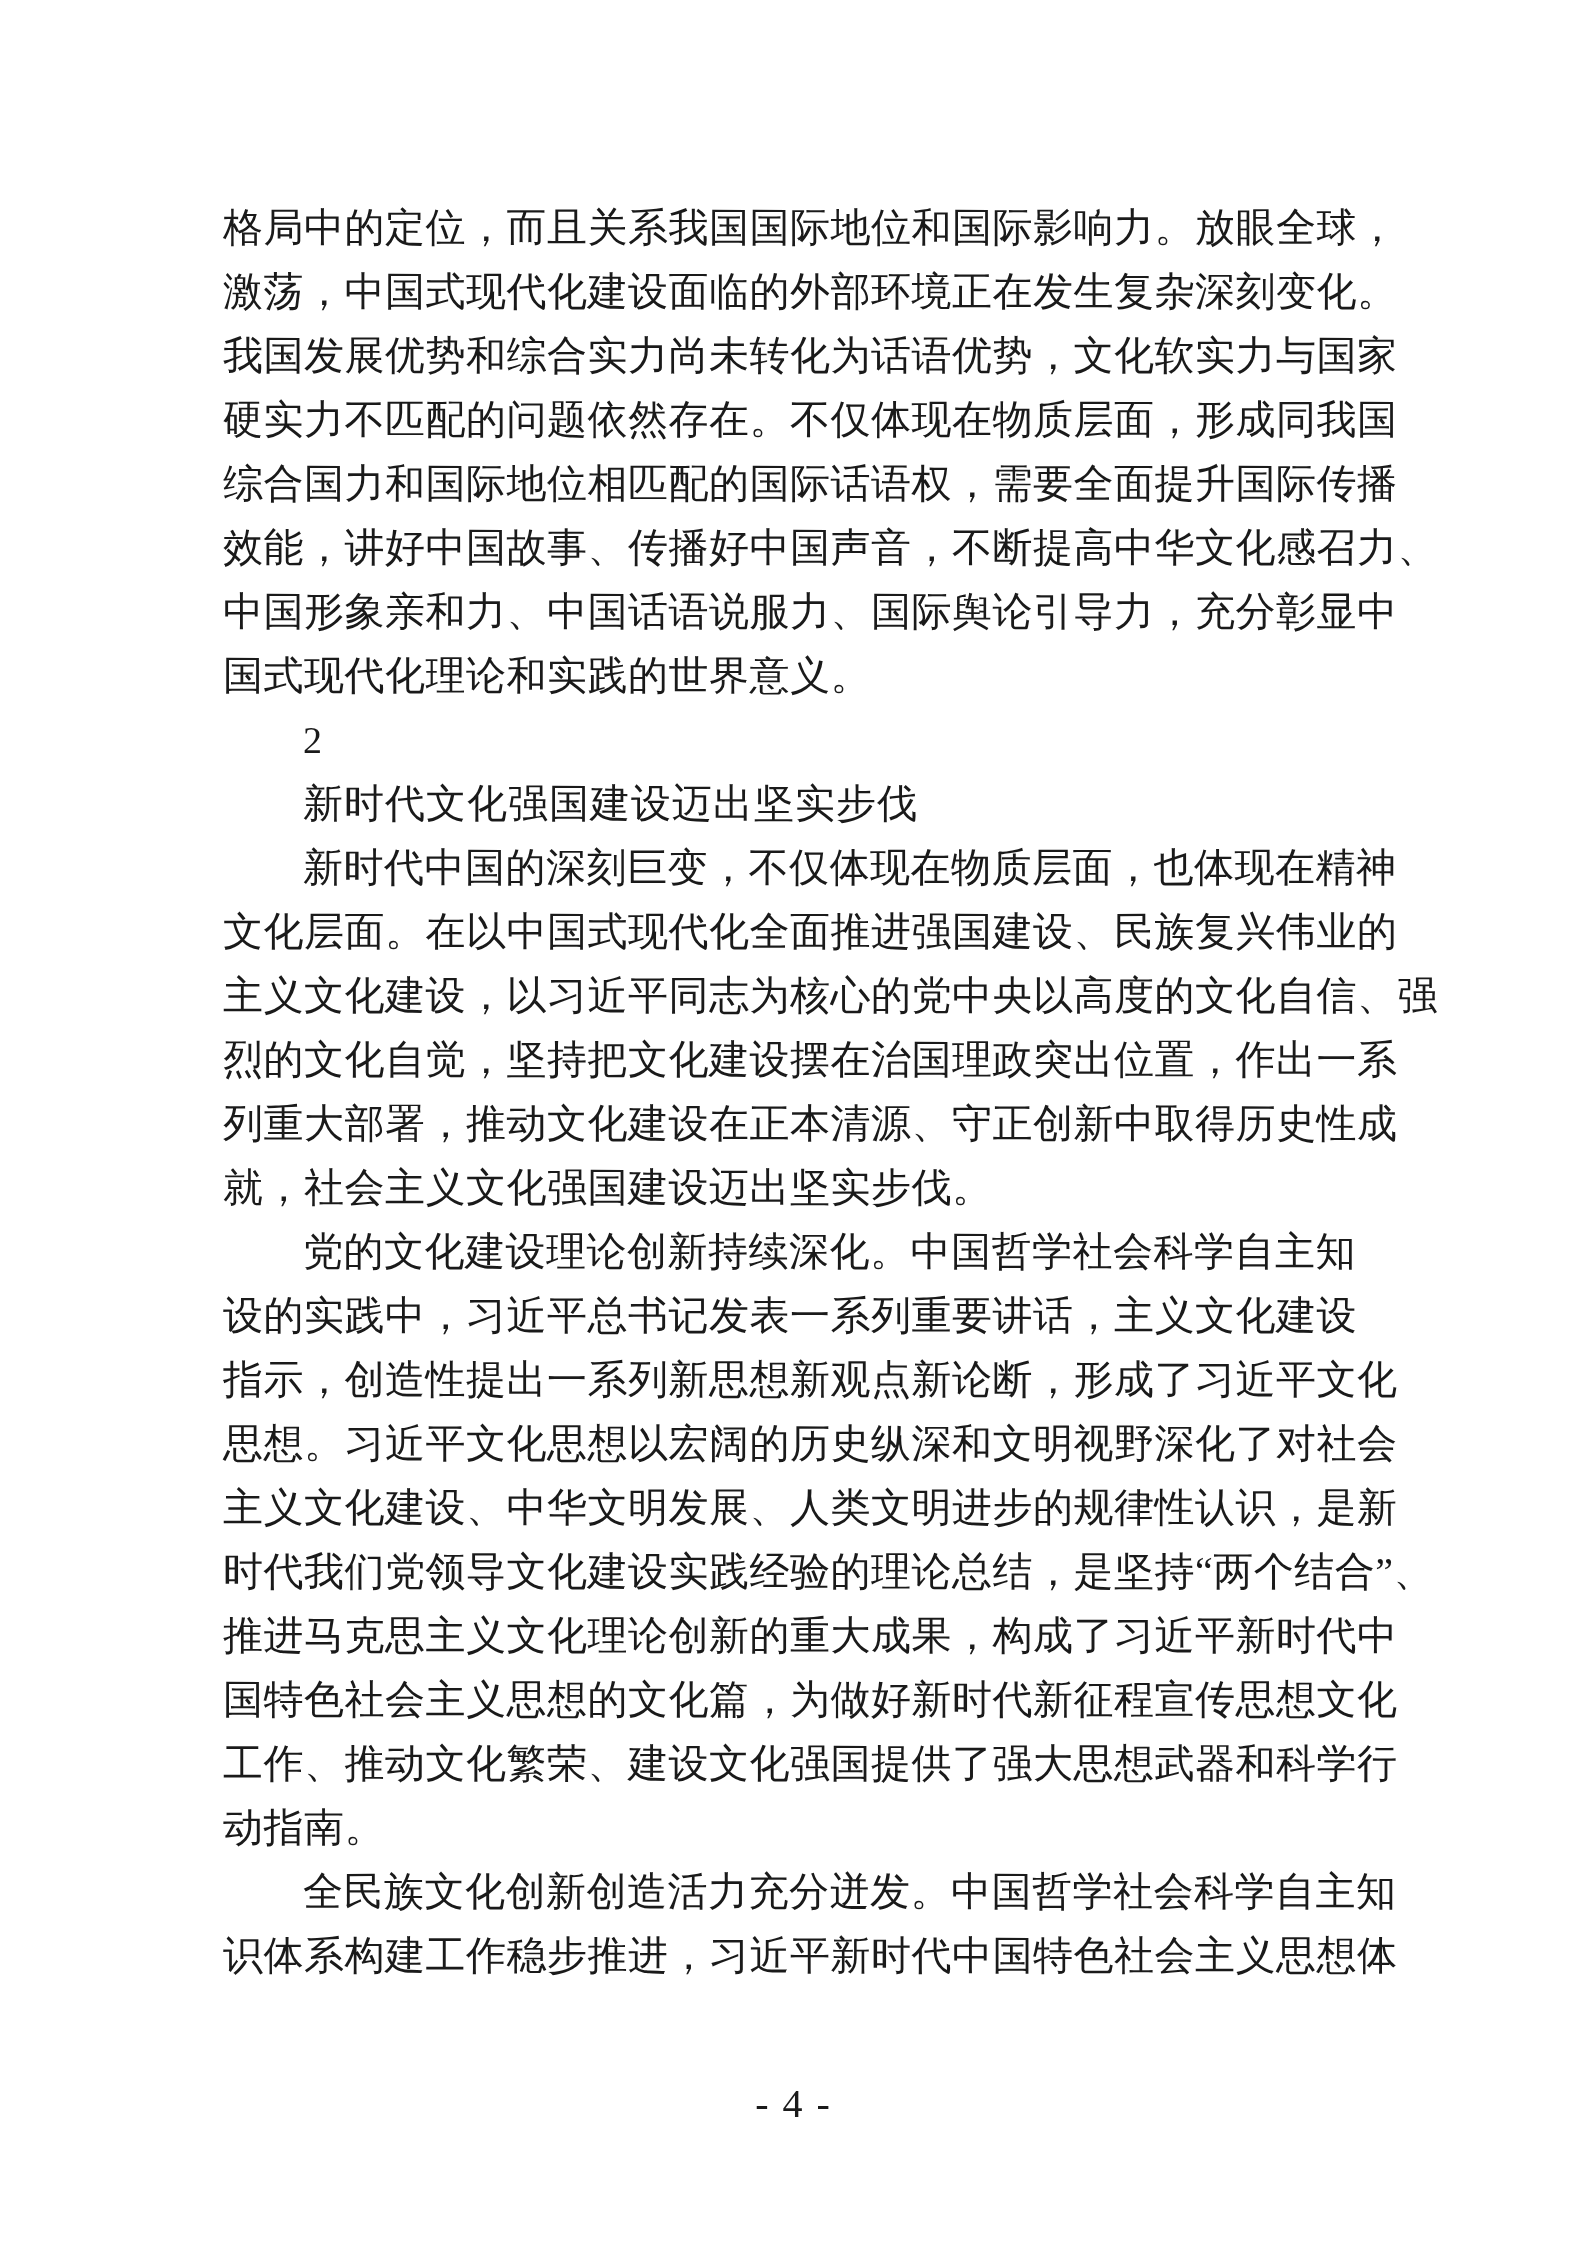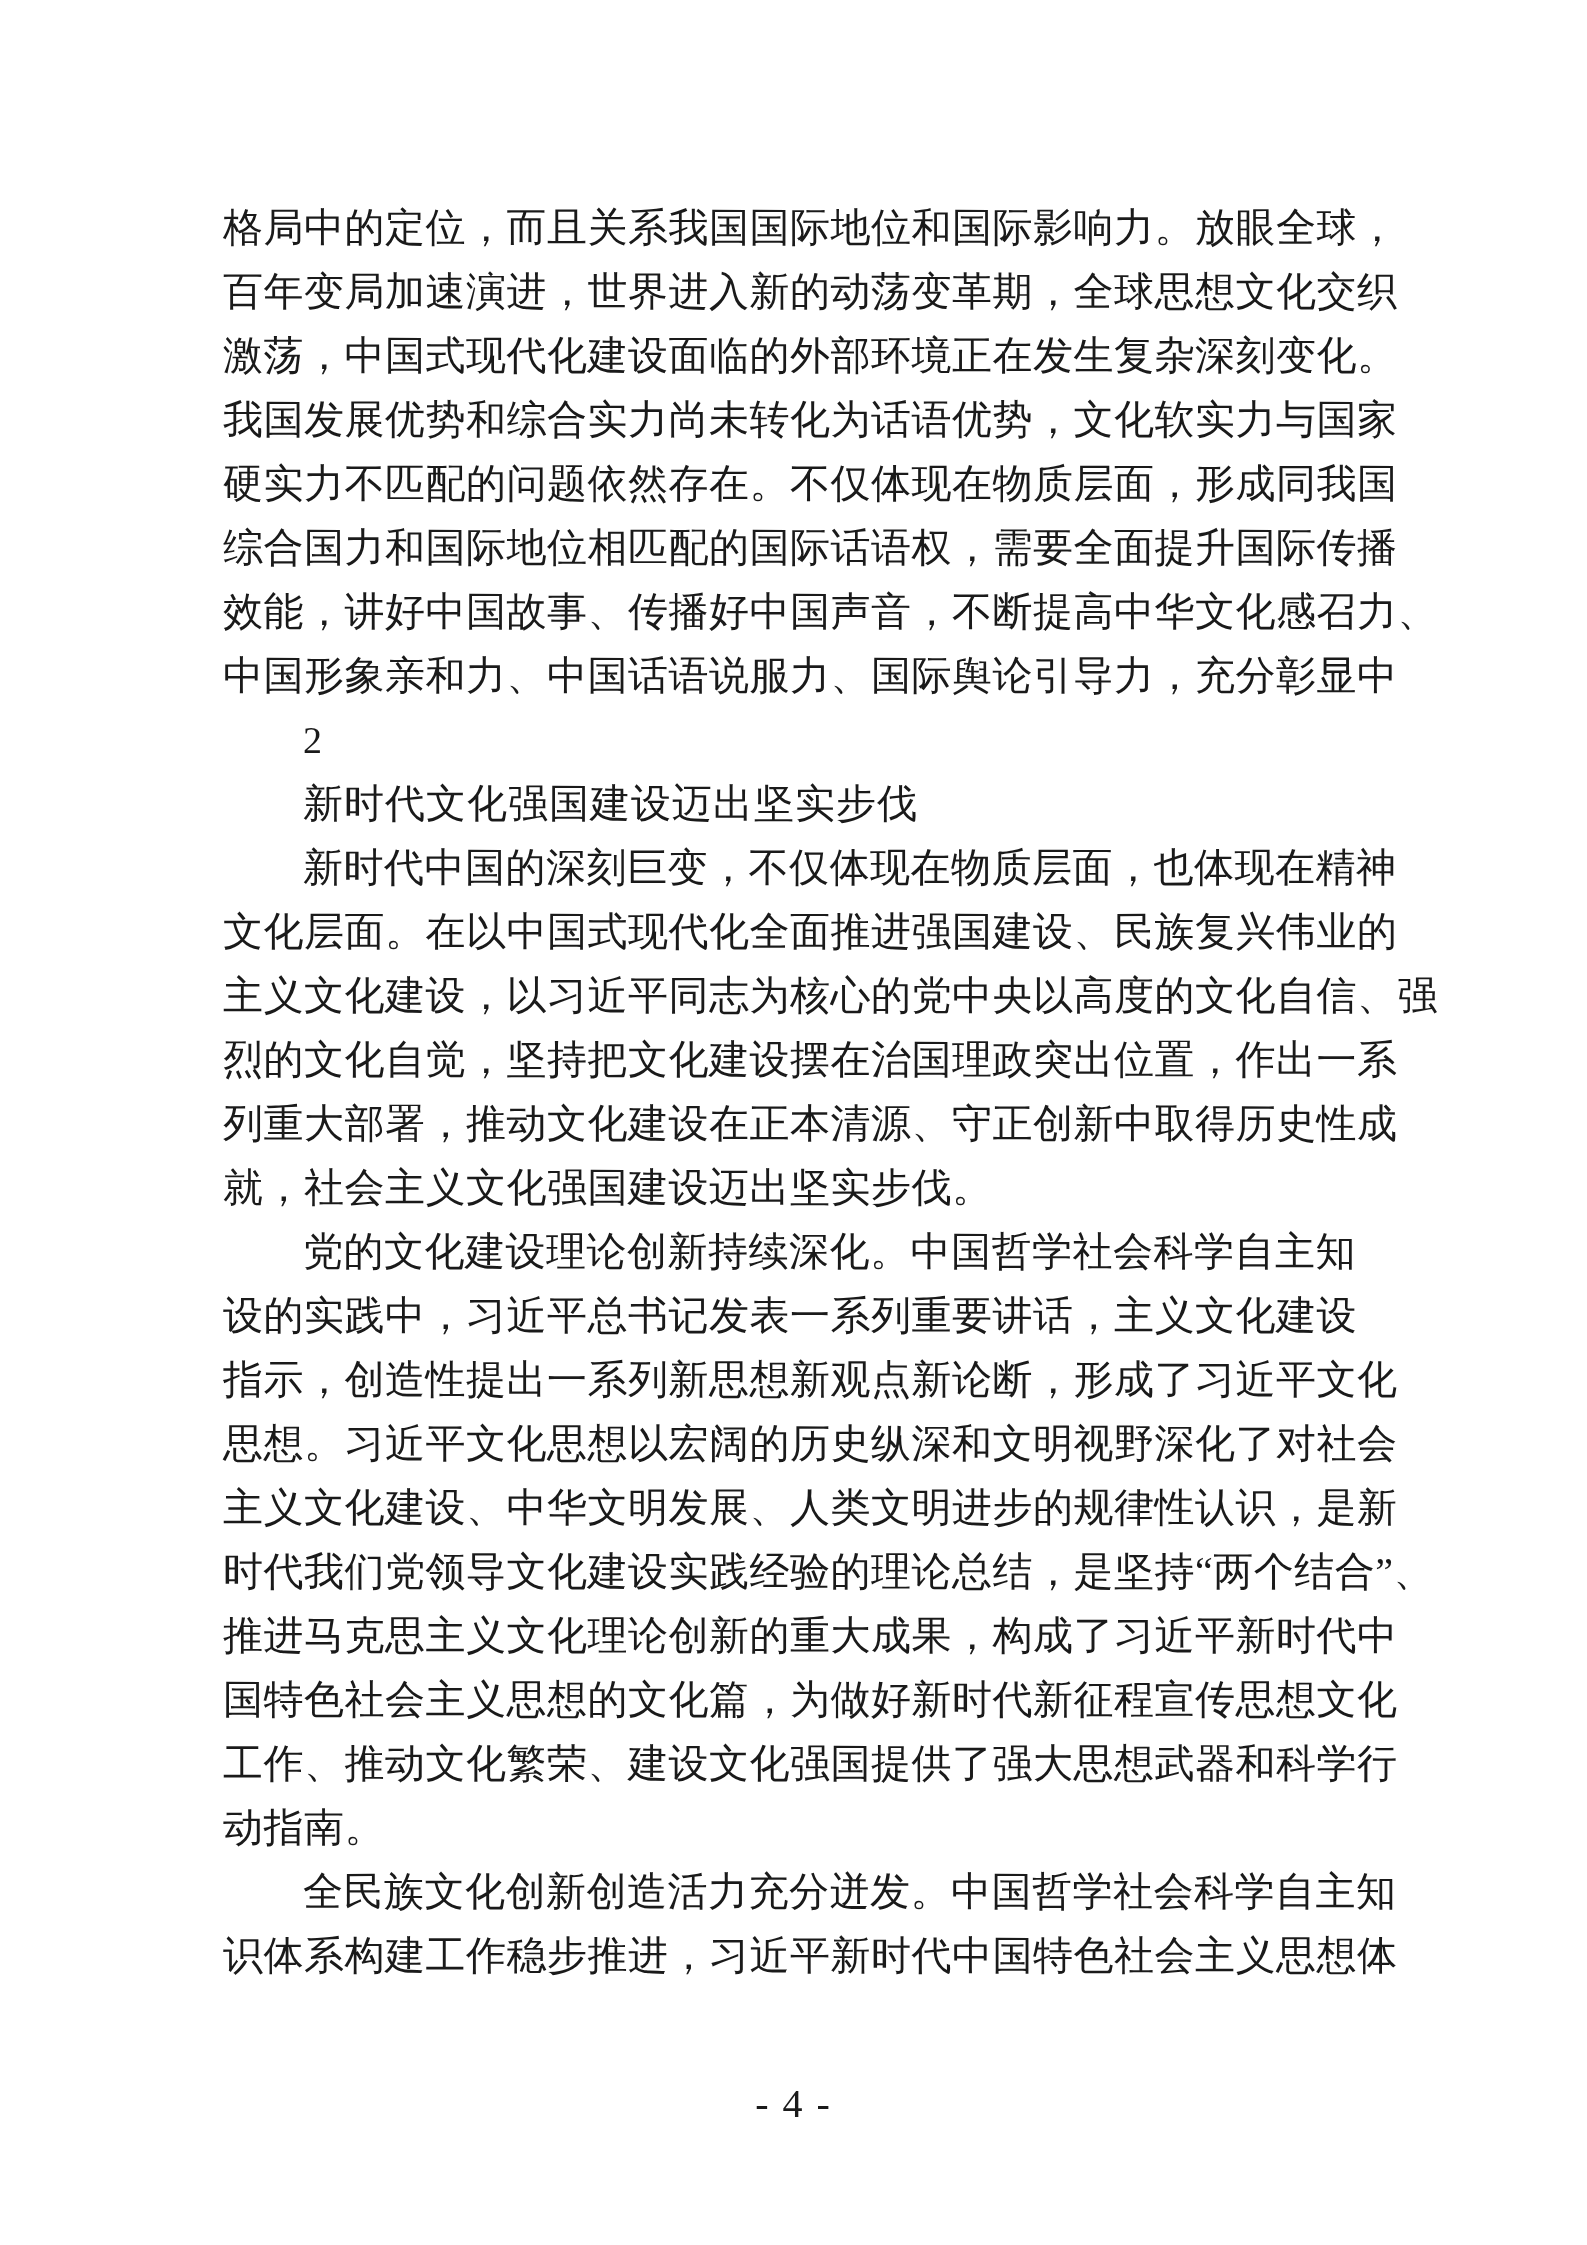--- a/index.html
+++ b/index.html
@@ -53,27 +53,27 @@
     line-height: 56px;
     letter-spacing: 2px;
   }
 </style>
 </head>
 <body>
 
 <div class="page" style="background: rgb(255, 255, 255); color: rgb(26, 26, 26);">
   <div class="doc-body">
       <div class="line">格局中的定位，而且关系我国国际地位和国际影响力。放眼全球，</div>
-      <div class="line">百年变局加速演进，世界进入新的动荡变革期，全球思想文化交织</div>
       <div class="line">激荡，中国式现代化建设面临的外部环境正在发生复杂深刻变化。</div>
       <div class="line">我国发展优势和综合实力尚未转化为话语优势，文化软实力与国家</div>
       <div class="line">硬实力不匹配的问题依然存在。不仅体现在物质层面，形成同我国</div>
       <div class="line">综合国力和国际地位相匹配的国际话语权，需要全面提升国际传播</div>
       <div class="line">效能，讲好中国故事、传播好中国声音，不断提高中华文化感召力、</div>
       <div class="line">中国形象亲和力、中国话语说服力、国际舆论引导力，充分彰显中</div>
+      <div class="line">国式现代化理论和实践的世界意义。</div>
       <div class="line number">2</div>
       <div class="line heading">新时代文化强国建设迈出坚实步伐</div>
       <div class="line indent">新时代中国的深刻巨变，不仅体现在物质层面，也体现在精神</div>
       <div class="line">文化层面。在以中国式现代化全面推进强国建设、民族复兴伟业的</div>
       <div class="line">主义文化建设，以习近平同志为核心的党中央以高度的文化自信、强</div>
       <div class="line">烈的文化自觉，坚持把文化建设摆在治国理政突出位置，作出一系</div>
       <div class="line">列重大部署，推动文化建设在正本清源、守正创新中取得历史性成</div>
       <div class="line">就，社会主义文化强国建设迈出坚实步伐。</div>
       <div class="line indent">党的文化建设理论创新持续深化。中国哲学社会科学自主知</div>
       <div class="line">设的实践中，习近平总书记发表一系列重要讲话，主义文化建设</div>

